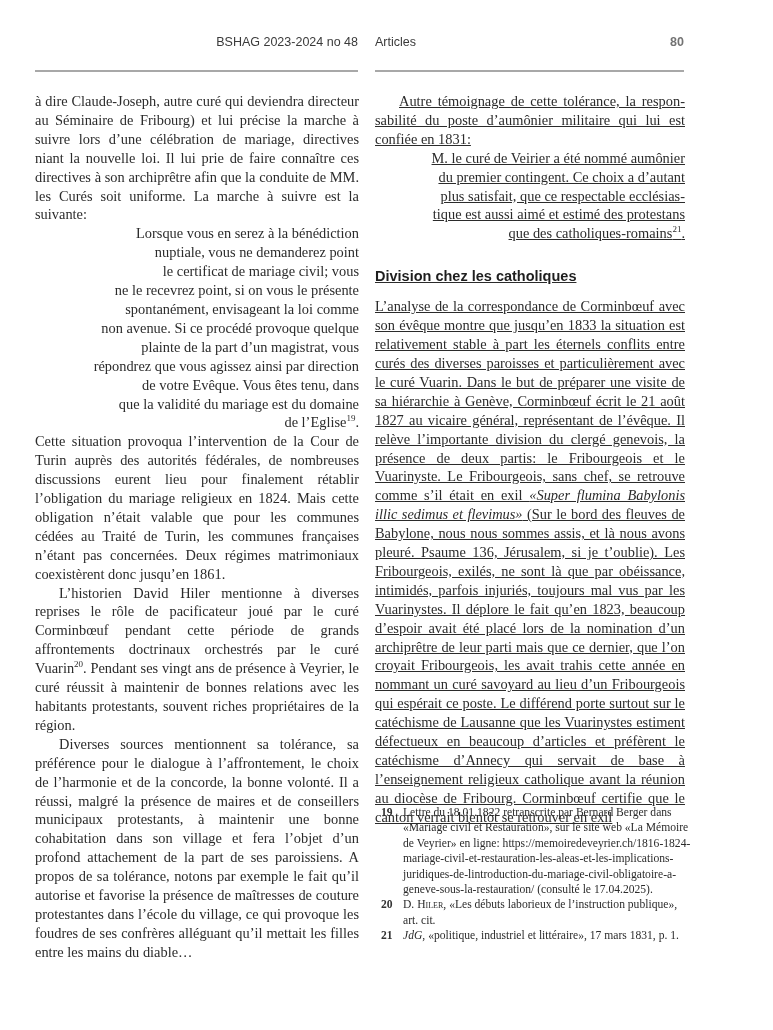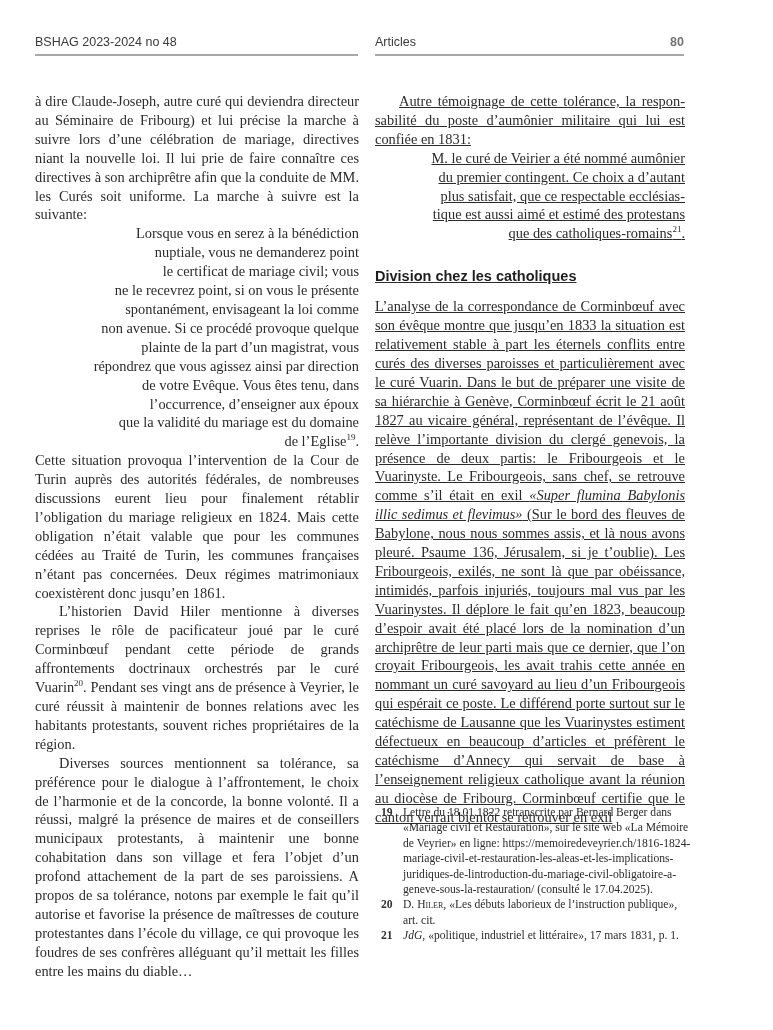--- a/index.html
+++ b/index.html
@@ -1,17 +1,17 @@
 <!DOCTYPE html>
 <html><head>
 <meta charset="utf-8">
 <style>
   html, body { margin: 0; padding: 0; background: #ffffff; }
   body { width: 773px; height: 1030px; position: relative; overflow: hidden; color: #2b2b2b; }
-  .header { position: absolute; top: 34px; font-family: "Liberation Sans", sans-serif; font-size: 12.5px; color: #3a3a3a; border-bottom: 2px solid #a8a8a8; padding-bottom: 4px; height: 16px; line-height: 16px; }
+  .header { position: absolute; top: 34px; font-family: "Liberation Sans", sans-serif; font-size: 12.5px; color: #3a3a3a; border-bottom: 2px solid #a8a8a8; padding-bottom: 20px; height: 16px; line-height: 16px; text-align: right; }
   .header.left { left: 35px; width: 323px; }
   .header.right { left: 375px; width: 309px; display: flex; justify-content: space-between; }
   .header .page-num { font-weight: bold; color: #737373; }
   .col { position: absolute; top: 92px; font-family: "Liberation Serif", serif; font-size: 14.4px; line-height: 18.9px; color: #2b2b2b; }
   .col.left { left: 35px; width: 324px; }
   .col.right { left: 375px; width: 310px; text-decoration: underline; }
   .col p { margin: 0; text-align: justify; hyphens: manual; }
   .col p.indent { text-indent: 24px; }
   .quote { margin: 0 0 0 24px; text-align: right; }
   .quote span { display: block; white-space: nowrap; }
@@ -40,21 +40,20 @@
   <div class="quote">
     <span>Lorsque vous en serez à la bénédiction</span>
     <span>nuptiale, vous ne demanderez point</span>
     <span>le certificat de mariage civil; vous</span>
     <span>ne le recevrez point, si on vous le présente</span>
     <span>spontanément, envisageant la loi comme</span>
     <span>non avenue. Si ce procédé provoque quelque</span>
     <span>plainte de la part d’un magistrat, vous</span>
     <span>répondrez que vous agissez ainsi par direction</span>
     <span>de votre Evêque. Vous êtes tenu, dans</span>
-    <span>l’occurrence, d’enseigner aux époux</span>
     <span>que la validité du mariage est du domaine</span>
     <span><span style="display:inline">de l’Eglise</span><sup style="display:inline">19</sup>.</span>
   </div>
   <p>Cette situation provoqua l’intervention de la Cour de Turin auprès des autorités fédérales, de nom­breuses discussions eurent lieu pour finalement rétablir l’obligation du mariage religieux en 1824. Mais cette obligation n’était valable que pour les communes cédées au Traité de Turin, les communes françaises n’étant pas concernées. Deux régimes matrimoniaux coexistèrent donc jusqu’en 1861.</p>
   <p class="indent"><span>L’historien David Hiler mentionne à diverses reprises le rôle de pacificateur joué par le curé Corminbœuf pendant cette période de grands affrontements doctrinaux orchestrés par le curé Vuarin</span><sup>20</sup><span>. Pendant ses vingt ans de présence à Veyrier, le curé réussit à maintenir de bonnes rela­tions avec les habitants protestants, souvent riches propriétaires de la région.</span></p>
   <p class="indent">Diverses sources mentionnent sa tolérance, sa préférence pour le dialogue à l’affrontement, le choix de l’harmonie et de la concorde, la bonne volonté. Il a réussi, malgré la présence de maires et de conseillers municipaux protestants, à main­tenir une bonne cohabitation dans son village et fera l’objet d’un profond attachement de la part de ses paroissiens. A propos de sa tolérance, notons par exemple le fait qu’il autorise et favorise la pré­sence de maîtresses de couture protestantes dans l’école du village, ce qui provoque les foudres de ses confrères alléguant qu’il mettait les filles entre les mains du diable…</p>
 </div>
 
 <div class="col right">
   <p class="indent">Autre témoignage de cette tolérance, la respon­sabilité du poste d’aumônier militaire qui lui est confiée en 1831:</p>

